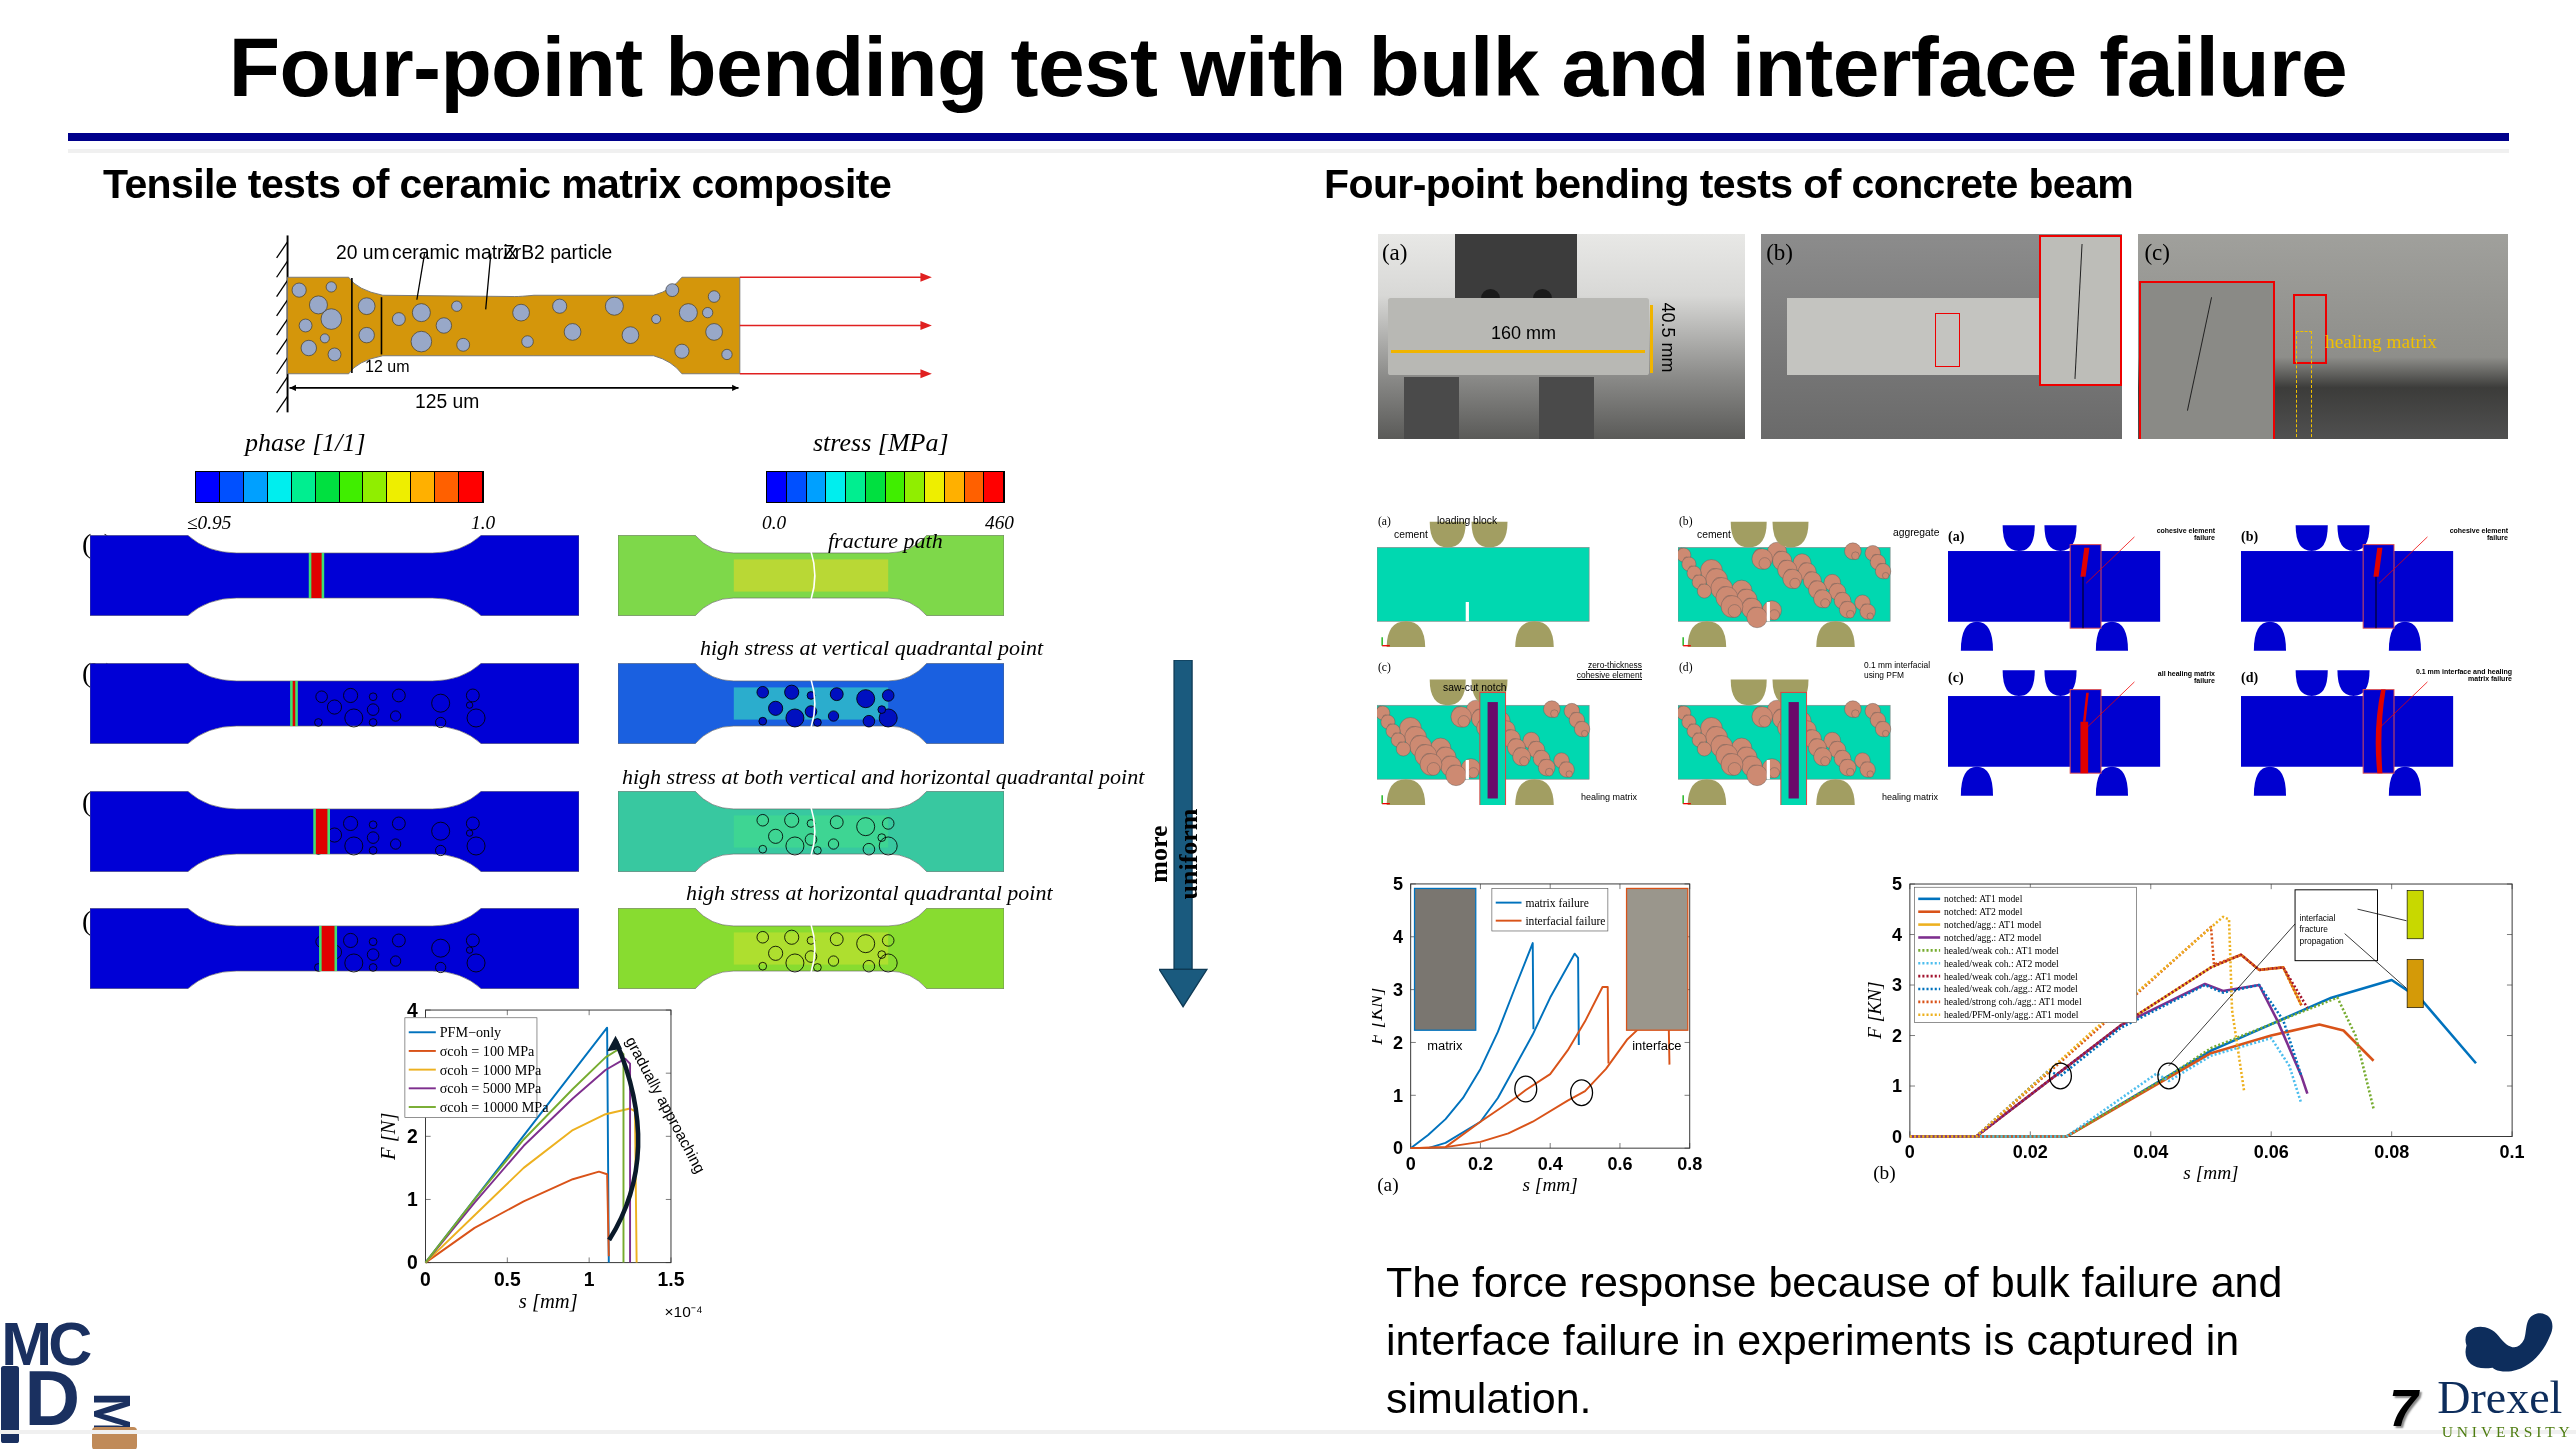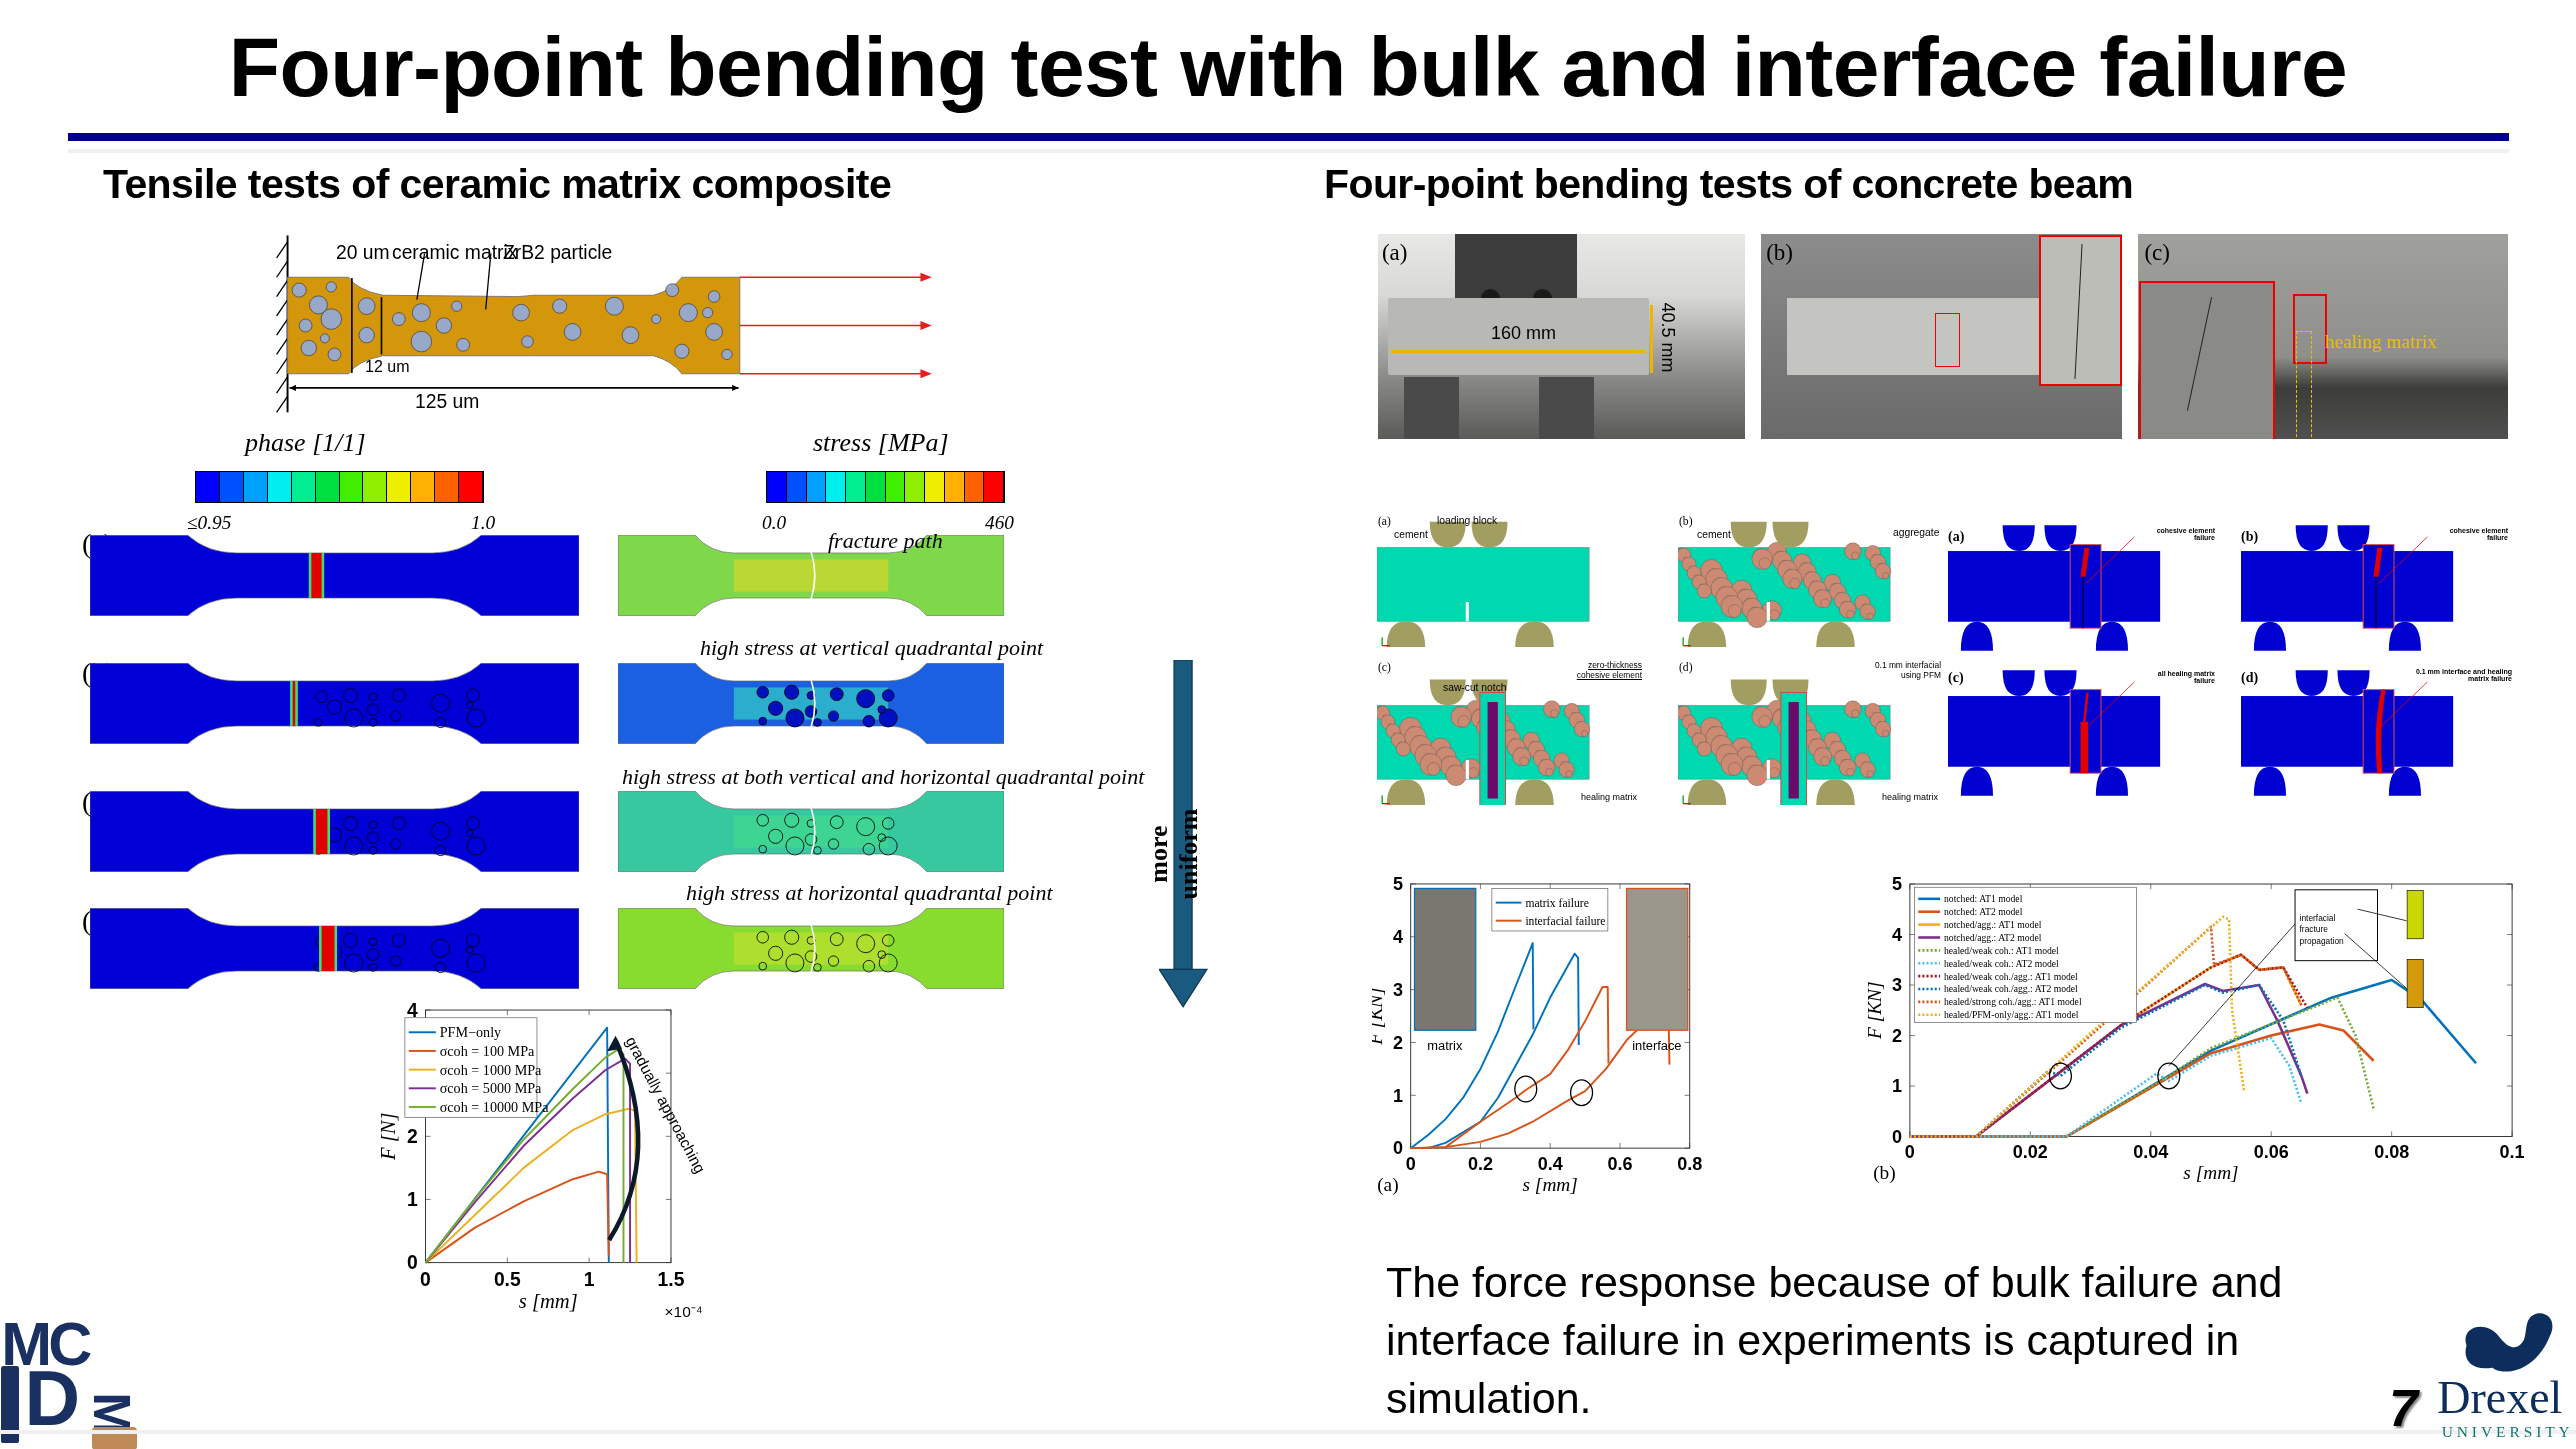--- a/index.html
+++ b/index.html
@@ -632,21 +632,21 @@
   <div class="abs small-ann" style="left:1437px;top:515px;">loading block</div>
   <div class="abs small-ann" style="left:1394px;top:529px;">cement</div>
   <div class="abs small-ann" style="left:1443px;top:634px;margin-top:48px;">saw-cut notch</div>
   <div class="abs small-ann serif" style="left:1679px;top:515px;font-size:11.6px;">(b)</div>
   <div class="abs small-ann" style="left:1697px;top:529px;">cement</div>
   <div class="abs small-ann" style="left:1893px;top:527px;">aggregate</div>
   <div class="abs small-ann serif" style="left:1378px;top:661px;font-size:11.6px;">(c)</div>
   <div class="abs small-ann" style="left:1565px;top:660px;white-space:normal;width:77px;text-align:right;font-size:8.4px;text-decoration:underline;">zero-thickness cohesive element</div>
   <div class="abs small-ann" style="left:1581px;top:792px;font-size:9px;">healing matrix</div>
   <div class="abs small-ann serif" style="left:1679px;top:661px;font-size:11.6px;">(d)</div>
-  <div class="abs small-ann" style="left:1864px;top:660px;white-space:normal;width:77px;text-align:right;font-size:8.4px;">0.1 mm interfacial using PFM</div>
+  <div class="abs small-ann" style="left:1864px;top:660px;white-space:normal;width:77px;font-size:8.4px;">0.1 mm interfacial using PFM</div>
   <div class="abs small-ann" style="left:1882px;top:792px;font-size:9px;">healing matrix</div>
 </div>
 
 <div id="results">
   <svg class="abs result" style="left:1948px;top:525px;" width="270" height="126" viewBox="0 0 420 195">
       <rect x="0" y="40" width="330" height="110" fill="#0000d0"></rect>
       <path d="M85,0 L135,0 Q135,40 110,40 Q85,40 85,0Z" fill="#0000d0"></path>
       <path d="M150,0 L200,0 Q200,40 175,40 Q150,40 150,0Z" fill="#0000d0"></path>
       <path d="M20,195 L70,195 Q70,150 45,150 Q20,150 20,195Z" fill="#0000d0"></path>
       <path d="M230,195 L280,195 Q280,150 255,150 Q230,150 230,195Z" fill="#0000d0"></path>
@@ -846,15 +846,15 @@
   <div class="abs" style="left:92px;top:113px;width:45px;height:22.5px;background:#c08a58;border-radius:3.9px;"></div>
 </div>
 <div class="abs" style="left:0;top:1430px;width:2576px;height:3.9px;background:#f0f0f0;"></div>
 
 <div class="abs" style="left:2389px;top:1378px;font-size:52px;font-weight:bold;font-style:italic;text-shadow:1.9px 1.9px 1.9px #888;">7</div>
 <div class="abs" style="left:2434px;top:1307px;width:138px;height:142px;">
   <svg class="abs" style="left:13px;top:0;" width="116" height="77" viewBox="0 0 180 120">
     <path d="M30,60 C20,30 60,20 80,45 C95,65 110,70 120,50 C125,35 120,15 140,10 C160,8 170,25 160,45 C150,70 130,95 100,100 C80,103 60,95 70,80 C80,70 100,85 110,78 C60,110 20,95 30,60 Z" fill="#0d2d5c"></path>
   </svg>
   <div class="abs" style="left:3.2px;top:68px;font-family:'Liberation Serif',serif;font-size:46px;color:#0d2d5c;line-height:46px;">Drexel</div>
-  <div class="abs" style="left:7.7px;top:116px;font-family:'Liberation Serif',serif;font-size:15.5px;letter-spacing:3.9px;color:#0f766e;">UNIVERSITY</div>
+  <div class="abs" style="left:7.7px;top:116px;font-family:'Liberation Serif',serif;font-size:15.5px;letter-spacing:3.9px;color:#4d7c0f;">UNIVERSITY</div>
 </div>
 
 
 </body></html>

